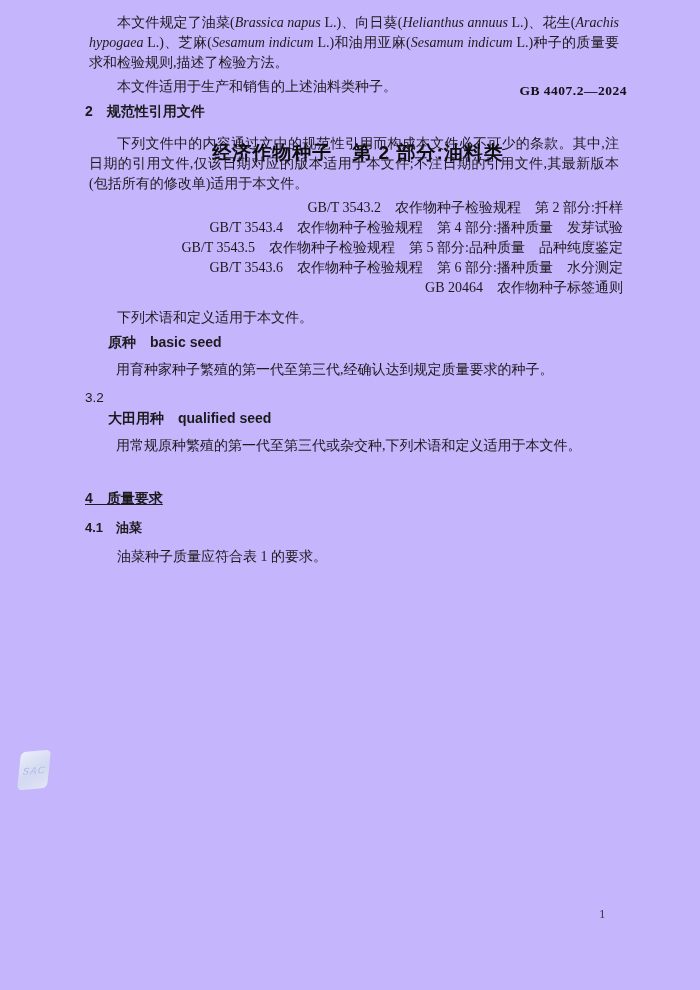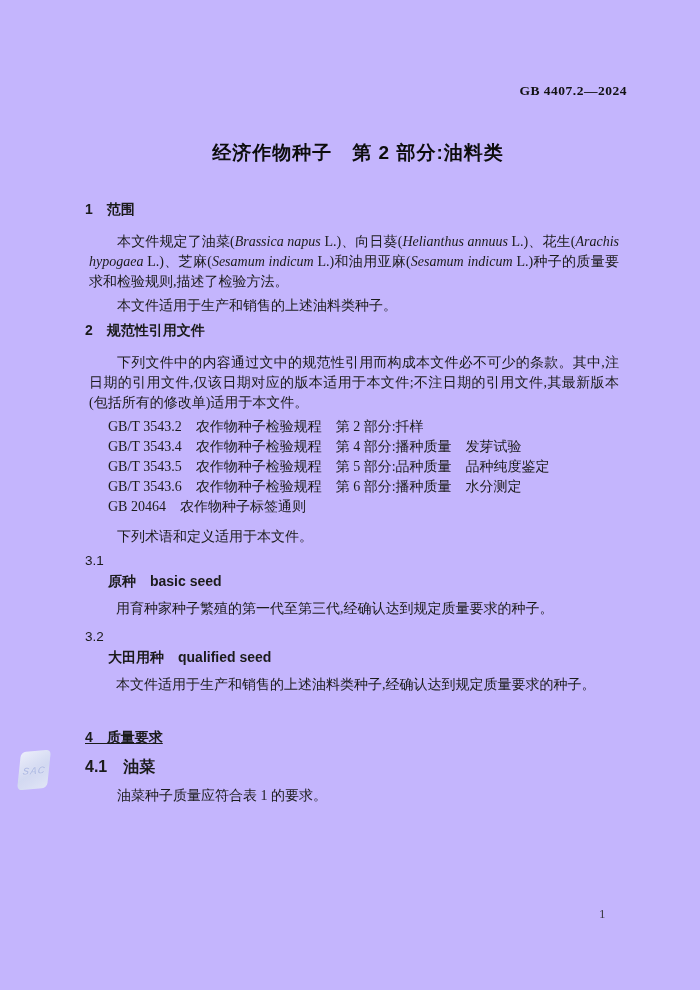--- a/index.html
+++ b/index.html
@@ -52,37 +52,37 @@
     margin: 0;
     text-align: left;
   }
   .sec-heading.s1 { margin-top: 199px; }
   .sec-heading.s2 { margin-top: 3px; }
   .sec-heading.s3 { margin-top: 13px; }
   .sec-heading.s4 { margin-top: 32px; text-decoration: underline; }
   .subsec-heading {
     font-family: "Liberation Sans", sans-serif;
     font-weight: bold;
-    font-size: 16px;
+    font-size: 13px;
     line-height: 20px;
     margin-top: 10px;
     text-align: left;
   }
   .para {
     margin: 4px;
     text-indent: 28px;
   }
   .para.scope-p1 { margin-top: 13px; }
   .para.scope-p2 { margin-top: 0; }
   .para.refs-intro { margin-top: 13px; }
   .para.terms-intro { margin-top: 10px; }
   .para.quality-p { margin-top: 9px; }
   .it { font-style: italic; }
   .ref-list { margin-top: 2px; padding-left: 23px; }
-  .ref-item { line-height: 20px; text-align: left; }
+  .ref-item { line-height: 20px; text-align: right; }
   .term-num {
     font-family: "Liberation Sans", sans-serif;
     font-size: 13.5px;
     line-height: 20px;
     text-align: left;
   }
   .term-name {
     font-family: "Liberation Sans", sans-serif;
     font-weight: bold;
     padding-left: 23px;
@@ -131,43 +131,41 @@
 <body>
 
 <div class="page">
 
   <div class="std-number">GB 4407.2—2024</div>
 
   <h1 class="doc-title">经济作物种子　第 2 部分:油料类</h1>
 
   <div class="content">
 
-    <div class="sec-heading s1">1　范围</div>
     <p class="para scope-p1"><span>本文件规定了油菜(</span><span class="it">Brassica napus</span><span> L.)、向日葵(</span><span class="it">Helianthus annuus</span><span> L.)、花生(</span><span class="it">Arachis hypogaea</span><span> L.)、芝麻(</span><span class="it">Sesamum indicum</span><span> L.)和油用亚麻(</span><span class="it">Sesamum indicum</span><span> L.)种子的质量要求和检验规则,描述了检验方法。</span></p>
     <p class="para scope-p2">本文件适用于生产和销售的上述油料类种子。</p>
 
     <div class="sec-heading s2">2　规范性引用文件</div>
     <p class="para refs-intro">下列文件中的内容通过文中的规范性引用而构成本文件必不可少的条款。其中,注日期的引用文件,仅该日期对应的版本适用于本文件;不注日期的引用文件,其最新版本(包括所有的修改单)适用于本文件。</p>
     <div class="ref-list">
       <div class="ref-item">GB/T 3543.2　农作物种子检验规程　第 2 部分:扦样</div>
       <div class="ref-item">GB/T 3543.4　农作物种子检验规程　第 4 部分:播种质量　发芽试验</div>
       <div class="ref-item">GB/T 3543.5　农作物种子检验规程　第 5 部分:品种质量　品种纯度鉴定</div>
       <div class="ref-item">GB/T 3543.6　农作物种子检验规程　第 6 部分:播种质量　水分测定</div>
       <div class="ref-item">GB 20464　农作物种子标签通则</div>
     </div>
 
     <p class="para terms-intro">下列术语和定义适用于本文件。</p>
 
-    <div class="term-num">3.1</div>
     <div class="term-name">原种　basic seed</div>
     <p class="term-def">用育种家种子繁殖的第一代至第三代,经确认达到规定质量要求的种子。</p>
 
     <div class="term-num">3.2</div>
     <div class="term-name">大田用种　qualified seed</div>
-    <p class="term-def">本文件适用于生产和销售的上述油料类种子,经确认达到规定质量要求的种子。</p>
+    <p class="term-def">用常规原种繁殖的第一代至第三代或杂交种,下列术语和定义适用于本文件。</p>
 
     <div class="sec-heading s4">4　质量要求</div>
     <div class="subsec-heading">4.1　油菜</div>
     <p class="para quality-p">油菜种子质量应符合表 1 的要求。</p>
 
   </div>
 
   <div class="watermark">
     <span>SAC</span>
   </div>

